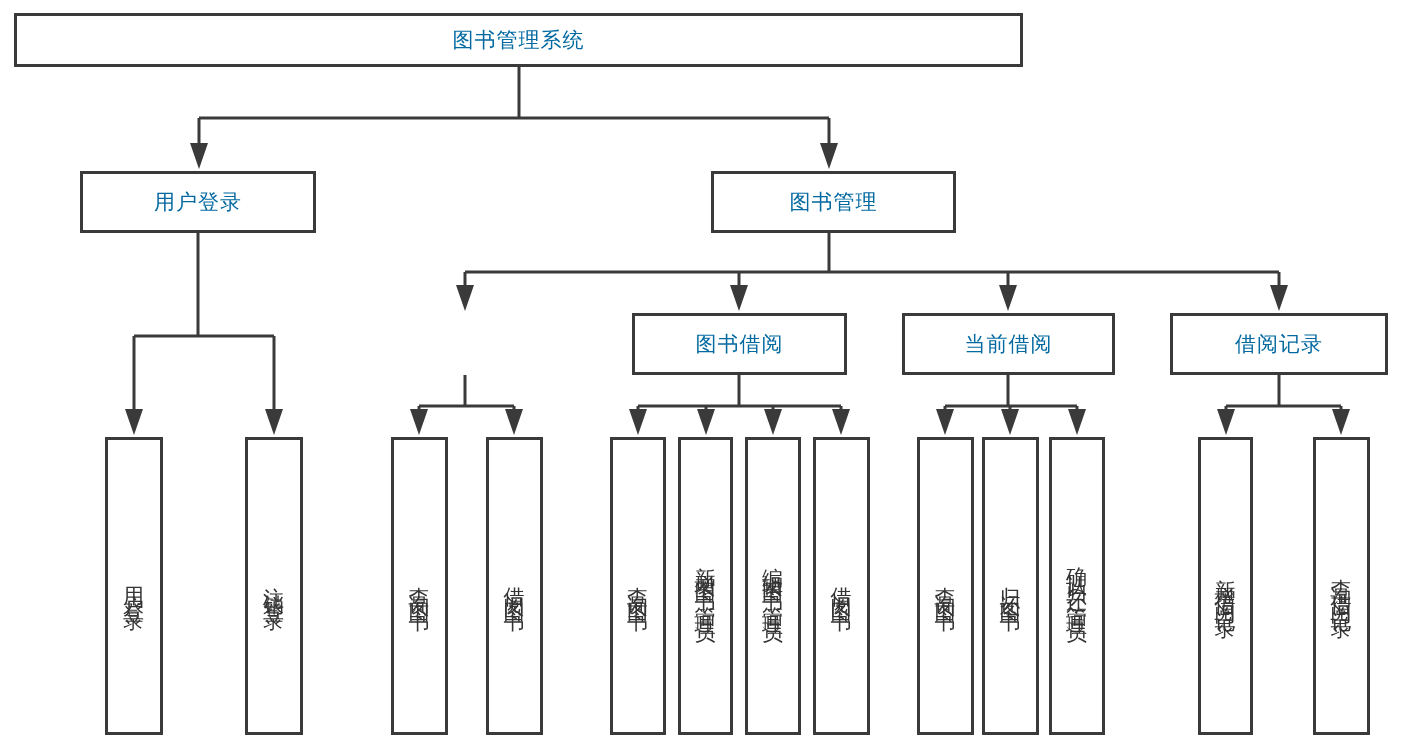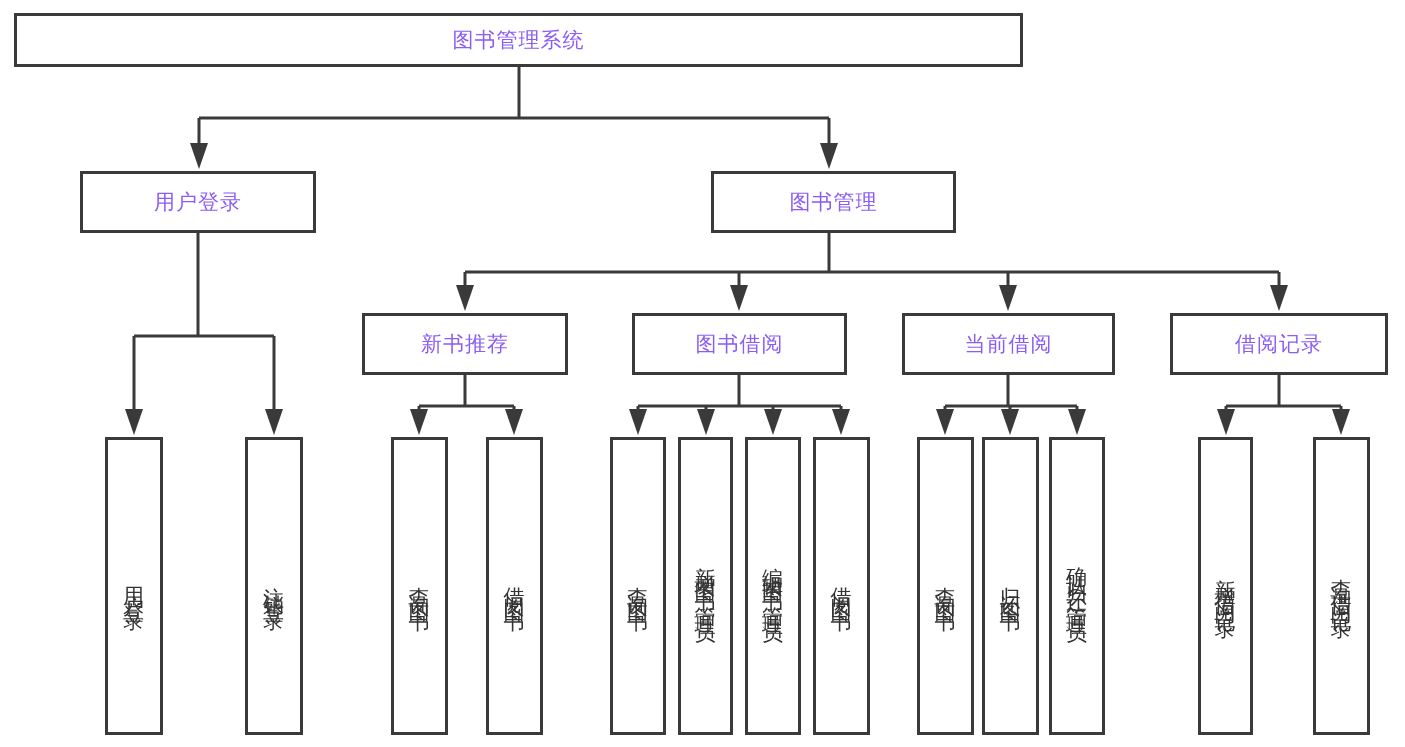--- a/index.html
+++ b/index.html
@@ -24,21 +24,21 @@
     border: 3px solid #3a3a3a;
     background: #ffffff;
     display: flex;
     align-items: center;
     justify-content: center;
   }
   .node .hlabel {
     font-size: 21px;
     letter-spacing: 1px;
     white-space: nowrap;
-    color: #8b5cf6;
+    color: #0369a1;
     font-family: Liberation Serif, serif;
   }
   .leaf {
     position: absolute;
     box-sizing: border-box;
     border: 3px solid #3a3a3a;
     background: #ffffff;
     display: flex;
     align-items: center;
     justify-content: center;
@@ -106,23 +106,20 @@
     <span class="hlabel">图书管理系统</span>
   </div>
 
   <div class="node" style="left:80px; top:171px; width:236px; height:62px;">
     <span class="hlabel">用户登录</span>
   </div>
   <div class="node" style="left:711px; top:171px; width:245px; height:62px;">
     <span class="hlabel">图书管理</span>
   </div>
 
-  <div class="node" style="left:362px; top:313px; width:206px; height:62px;">
-    <span class="hlabel">新书推荐</span>
-  </div>
   <div class="node" style="left:632px; top:313px; width:215px; height:62px;">
     <span class="hlabel">图书借阅</span>
   </div>
   <div class="node" style="left:902px; top:313px; width:213px; height:62px;">
     <span class="hlabel">当前借阅</span>
   </div>
   <div class="node" style="left:1170px; top:313px; width:218px; height:62px;">
     <span class="hlabel">借阅记录</span>
   </div>
 

